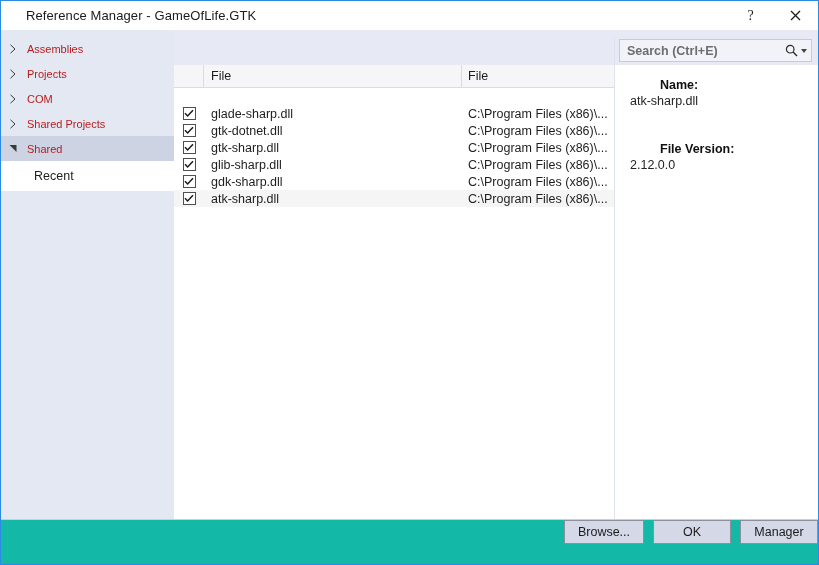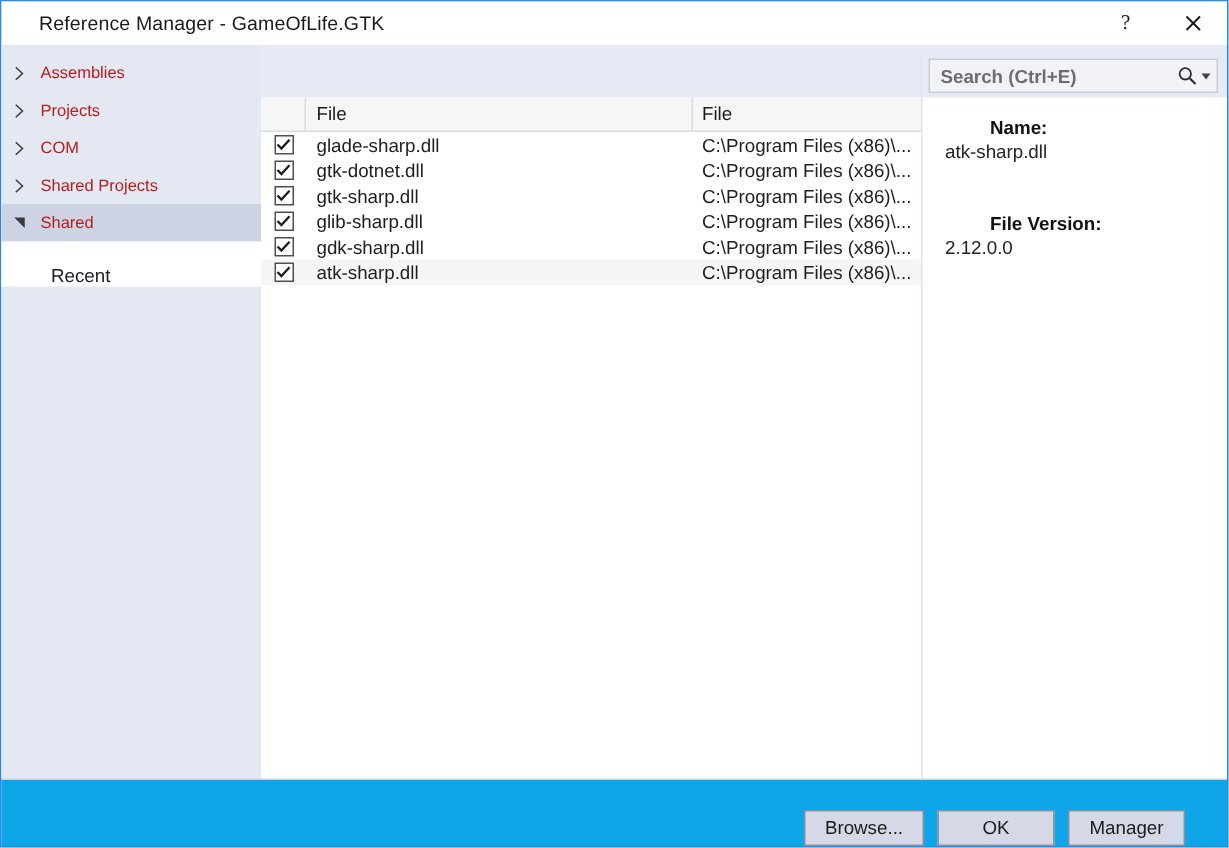--- a/index.html
+++ b/index.html
@@ -106,21 +106,21 @@
     padding-left: 2px;
     white-space: nowrap;
   }
   .nav-item.selected {
     background: #cdd3e3;
   }
   .nav-sub {
     background: #ffffff;
     height: 30px;
     display: flex;
-    align-items: flex-end;
+    align-items: center;
     padding-left: 33px;
     font-size: 12.5px;
     cursor: default;
     box-sizing: border-box;
   }
 
   
   .list-pane {
     flex: 1 1 auto;
     background: #ffffff;
@@ -168,20 +168,21 @@
     height: 22px;
     box-sizing: border-box;
     padding-left: 6px;
     display: flex;
     align-items: center;
     min-width: 0;
   }
   .grid-rows {
     flex: 1 1 auto;
     overflow: hidden;
+    margin-top: 17px;
   }
   .grid-row {
     display: flex;
     height: 17px;
     align-items: center;
     font-size: 12.5px;
     cursor: default;
   }
   .grid-row.selected {
     background: #f5f5f5;
@@ -287,26 +288,26 @@
     padding-left: 2px;
     min-height: 16px;
     white-space: nowrap;
   }
   .d-gap { height: 16px; }
 
   
   .footer {
     height: 45px;
     flex: 0 0 45px;
-    background: #0ea5e9;
+    background: #14b8a6;
     border-top: 1px solid #c9cee0;
     display: flex;
-    align-items: flex-end;
+    align-items: flex-start;
     justify-content: flex-end;
-    padding-right: 28px;
+    padding-right: 0;
     gap: 9px;
     box-sizing: border-box;
   }
   .btn {
     width: 78px;
     height: 24px;
     box-sizing: border-box;
     background: #d5d9e7;
     border: 1px solid #8d9099;
     font-family: "Liberation Sans", sans-serif;

